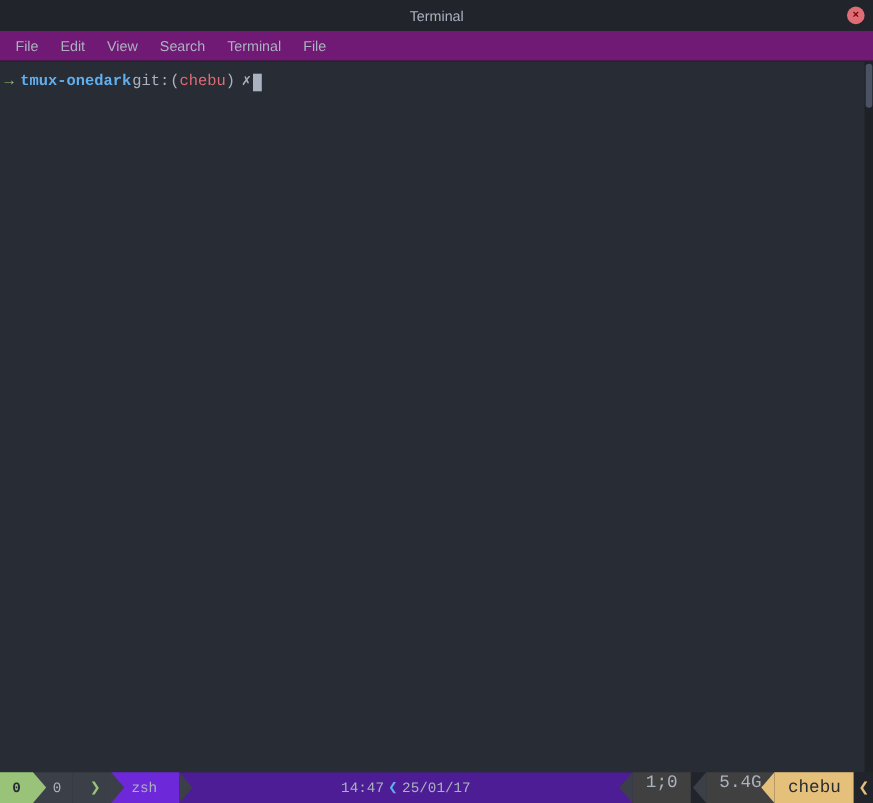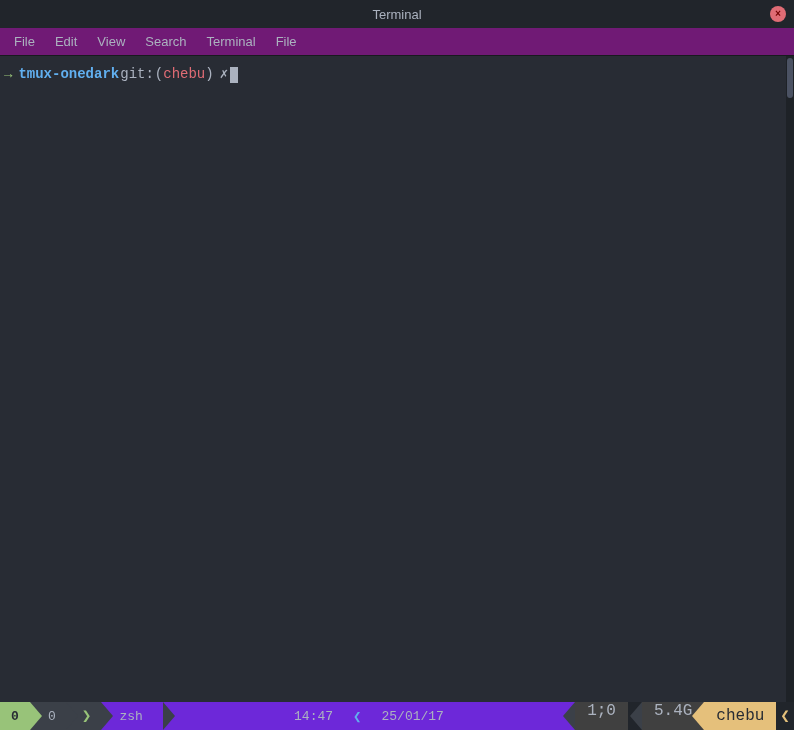--- a/index.html
+++ b/index.html
@@ -213,22 +213,22 @@
       z-index: 2;
     }
 
     .status-middle {
       flex: 1;
       display: flex;
       align-items: center;
       justify-content: center;
       color: #abb2bf;
       font-size: 13px;
-      gap: 20px;
-      background: #6d28d9;
+      gap: 4px;
+      background: #4c1d95;
     }
 
     .middle-arrow {
       color: #61afef;
       font-size: 14px;
     }
 
     .seg-memory {
       background: #404040;
       color: #abb2bf;

